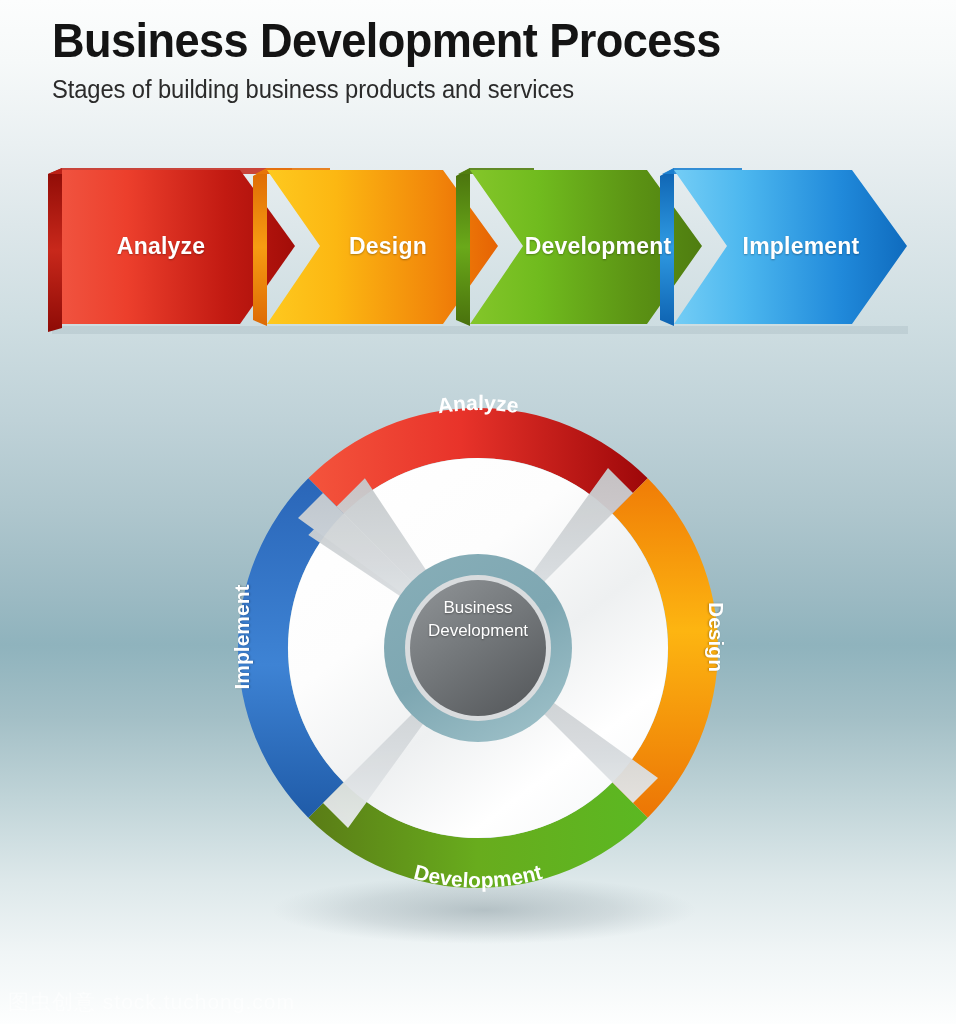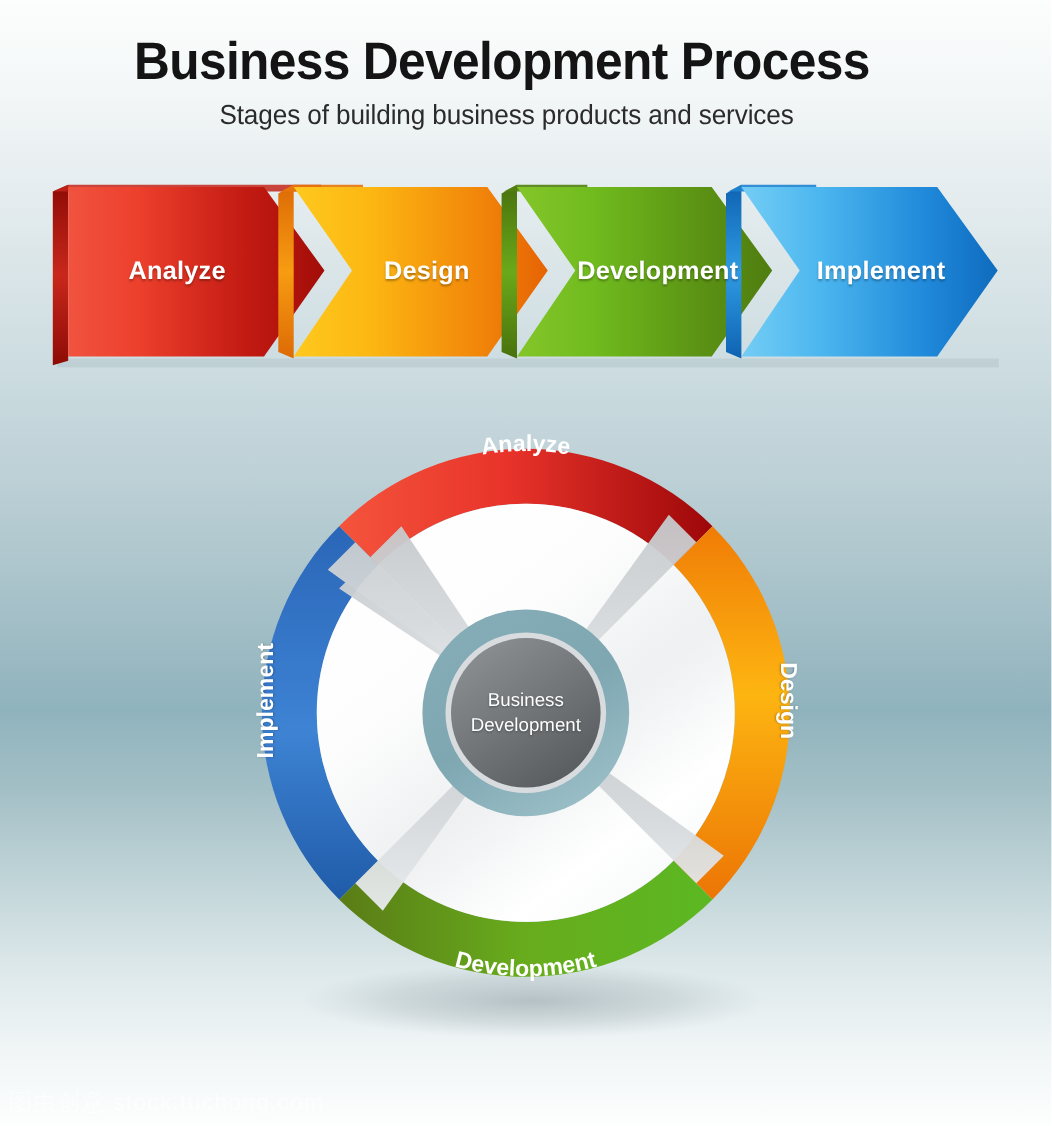--- a/index.html
+++ b/index.html
@@ -30,23 +30,22 @@
         #c0d4d8  78%,
         #dde8ea  86%,
         #f0f5f6  93%,
         #fdfefe 100%);
   }
 
   
   .header {
     position: absolute;
     left: 52px;
-    top: 30px;
+    top: 14px;
     width: 860px;
-    text-align: center;
   }
   .title {
     font-family: "Liberation Sans Narrow", "Liberation Sans", sans-serif;
     font-size: 48px;
     font-weight: bold;
     color: #141414;
     letter-spacing: -0.6px;
     line-height: 1.12;
     transform: scaleX(0.94);
     transform-origin: left center;
@@ -93,21 +92,21 @@
     left: 208px;
     top: 378px;
     width: 540px;
     height: 580px;
   }
   .donut-wrap svg { display: block; overflow: visible; }
 
   .center-text {
     position: absolute;
     left: 478px;
-    top: 648px;
+    top: 620px;
     transform: translate(-50%, -50%);
     width: 160px;
     text-align: center;
     font-family: "Liberation Sans", sans-serif;
     font-size: 17px;
     font-weight: normal;
     color: #ffffff;
     line-height: 1.33;
     text-shadow: 0 1px 2px rgba(0,0,0,0.35);
     pointer-events: none;

